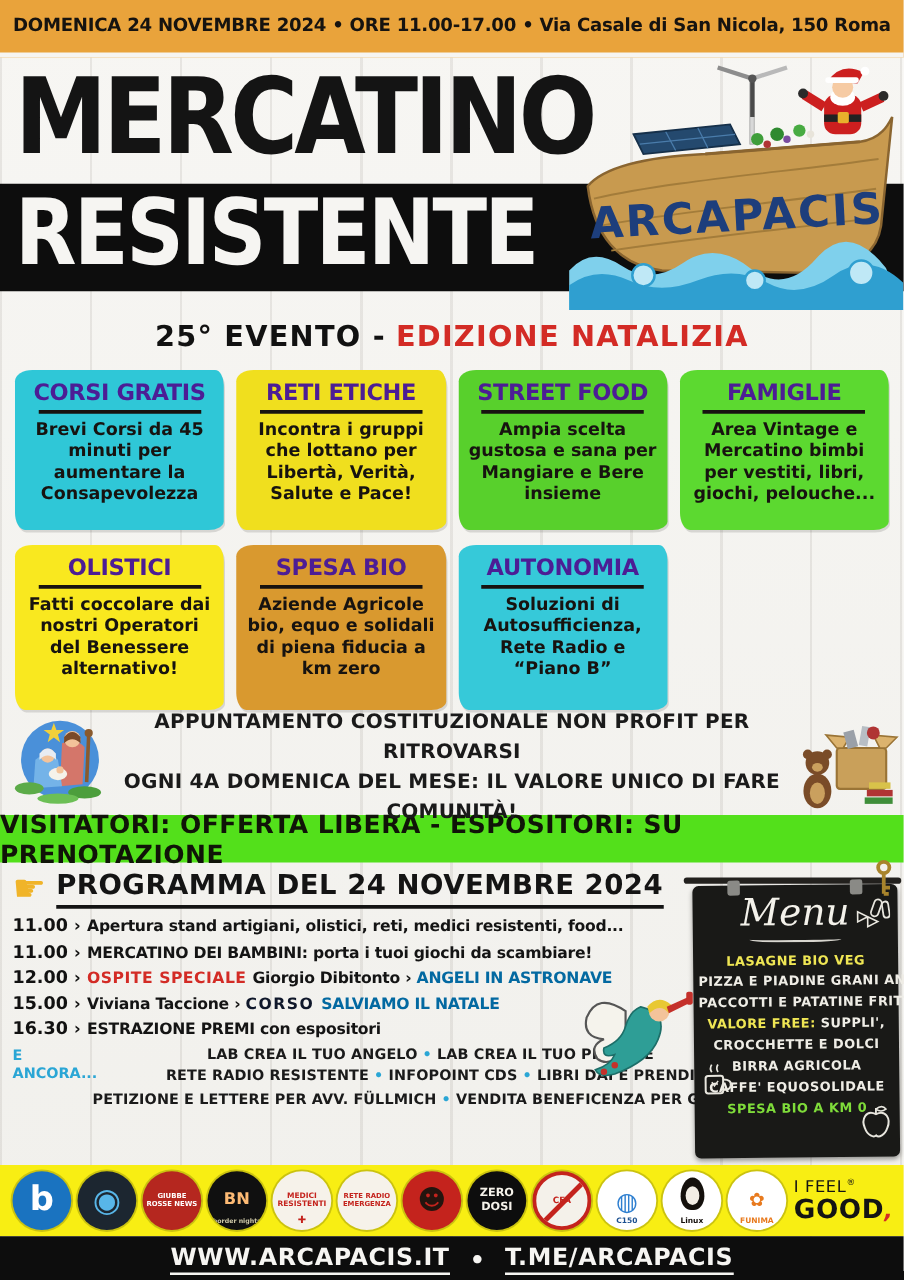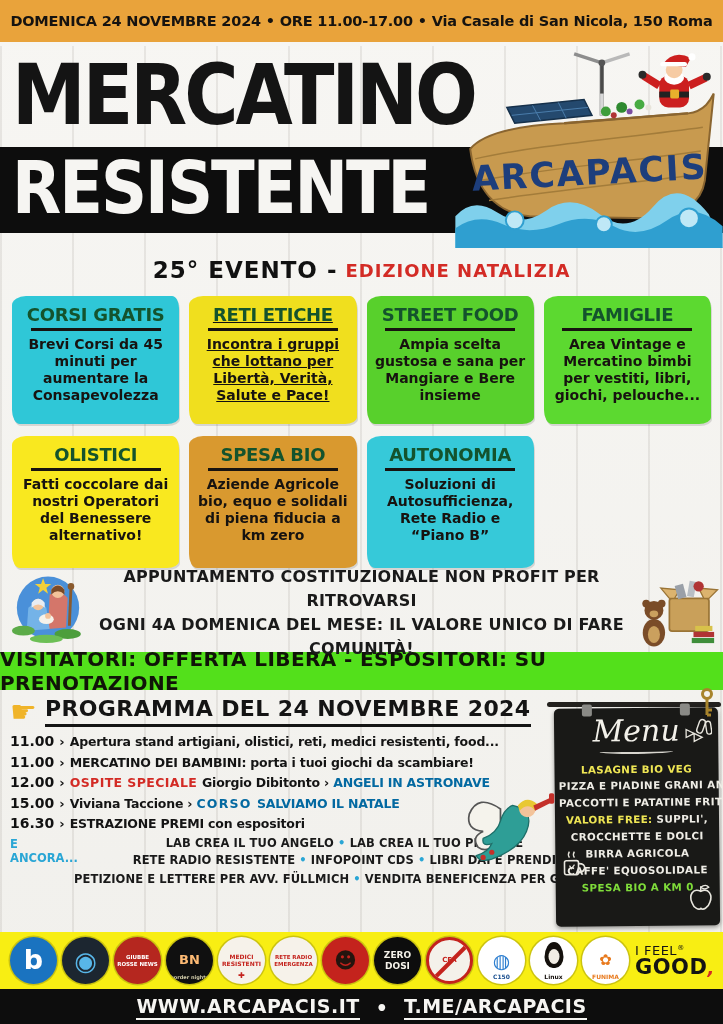--- a/index.html
+++ b/index.html
@@ -19,27 +19,27 @@
   .header{position:relative;height:204px}
   .t1{position:absolute;left:12px;top:6px;font-size:74px;font-weight:bold;letter-spacing:-3px;
       line-height:1;color:#141414;transform:scaleY(1.14);transform-origin:top left;z-index:2}
   .band{position:absolute;left:0;right:0;top:101px;height:86px;background:#0d0d0d;z-index:1}
   .t2{position:absolute;left:12px;top:105px;font-size:64px;font-weight:bold;letter-spacing:-2px;
       line-height:1;color:#f6f5f2;transform:scaleY(1.14);transform-origin:top left;z-index:2}
   .ark{position:absolute;right:0;top:4px;z-index:3}
   
   .subtitle{height:40px;display:flex;align-items:center;justify-content:center;gap:8px}
   .subtitle .ev{font-size:23px;font-weight:bold;letter-spacing:1px}
-  .subtitle .ed{font-size:18px;font-weight:bold;letter-spacing:1px;color:#d32b25}
+  .subtitle .ed{font-size:23px;font-weight:bold;letter-spacing:1px;color:#d32b25}
   
   .boxes{display:grid;grid-template-columns:repeat(4,1fr);grid-template-rows:128px 132px;
     gap:12px 10px;margin:6px 12px}
   .box{border-radius:14px 7px 12px 8px/9px 12px 7px 14px;padding:8px 8px 6px;text-align:center;
     box-shadow:1px 2px 0 rgba(0,0,0,.12)}
-  .box-title{font-size:18px;font-weight:bold;letter-spacing:-.3px;color:#14532d;white-space:nowrap}
+  .box-title{font-size:18px;font-weight:bold;letter-spacing:-.3px;color:#4c1d95;white-space:nowrap}
   .box-rule{height:2.5px;background:#171310;width:86%;margin:3px auto 5px}
   .box-body{font-size:14px;font-weight:bold;line-height:1.22;color:#171310}
   
   .mission{position:relative;height:78px;display:flex;flex-direction:column;justify-content:center;
     padding:0 92px;text-align:center}
   .mission p{font-size:16px;font-weight:bold;letter-spacing:.2px;line-height:1.5;color:#1a1a1a}
   .nativity{position:absolute;left:6px;top:-4px}
   .toys{position:absolute;right:2px;top:0}
   
   .greenbar{height:38px;background:#53e01b;display:flex;align-items:center;justify-content:center}
@@ -50,21 +50,21 @@
   .finger{font-size:30px;color:#f0b429;line-height:1}
   .ptitle{font-size:22px;font-weight:bold;letter-spacing:.4px;border-bottom:3px solid #141414;
     padding-bottom:3px;color:#141414}
   .prow{display:flex;align-items:baseline;gap:5px;margin-bottom:4.5px;white-space:nowrap}
   .ptime{font-size:14px;font-weight:bold;min-width:40px}
   .psep{font-size:13px;font-weight:bold}
   .ptext{font-size:12.5px;font-weight:bold;letter-spacing:-.2px}
   .pt-black{color:#141414}
   .pt-red{color:#d32b25;letter-spacing:.4px}
   .pt-blue{color:#0369a1}
-  .pt-chalk{color:#0369a1;letter-spacing:1.2px}
+  .pt-chalk{color:#0f172a;letter-spacing:1.2px}
   .xtra{display:grid;grid-template-columns:64px 1fr;margin-top:2px;width:540px}
   .xlabel{font-size:11.5px;font-weight:bold;color:#2aa6d5;padding-top:1px}
   .xline{font-size:11.5px;font-weight:bold;letter-spacing:.1px;text-align:center;margin-bottom:3.5px;
     color:#1a1a1a;white-space:nowrap}
   .xdot{color:#2aa6d5;font-weight:bold}
   .flagwrap{display:none;vertical-align:-3px;margin-left:5px}
   .flagwrap.show{display:inline-block}
   .angel{position:absolute;left:462px;top:86px;z-index:4}
   
   .rod{position:absolute;right:2px;top:12px;width:174px;height:5px;background:#23211e;border-radius:3px}
@@ -192,21 +192,21 @@
 
 <section class="boxes">
 
     <article class="box" style="background: rgb(47, 199, 215);">
       <h3 class="box-title">CORSI GRATIS</h3>
       <div class="box-rule"></div>
       <p class="box-body">Brevi Corsi da 45 minuti per aumentare la Consapevolezza</p>
     </article>
 
 
-    <article class="box" style="background: rgb(240, 223, 30); text-decoration: underline;">
+    <article class="box" style="background: rgb(240, 223, 30);">
       <h3 class="box-title">RETI ETICHE</h3>
       <div class="box-rule"></div>
       <p class="box-body">Incontra i gruppi che lottano per Libertà, Verità, Salute e Pace!</p>
     </article>
 
     <article class="box" style="background: rgb(88, 208, 44);">
       <h3 class="box-title">STREET FOOD</h3>
       <div class="box-rule"></div>
       <p class="box-body">Ampia scelta gustosa e sana per Mangiare e Bere insieme</p>
     </article>

